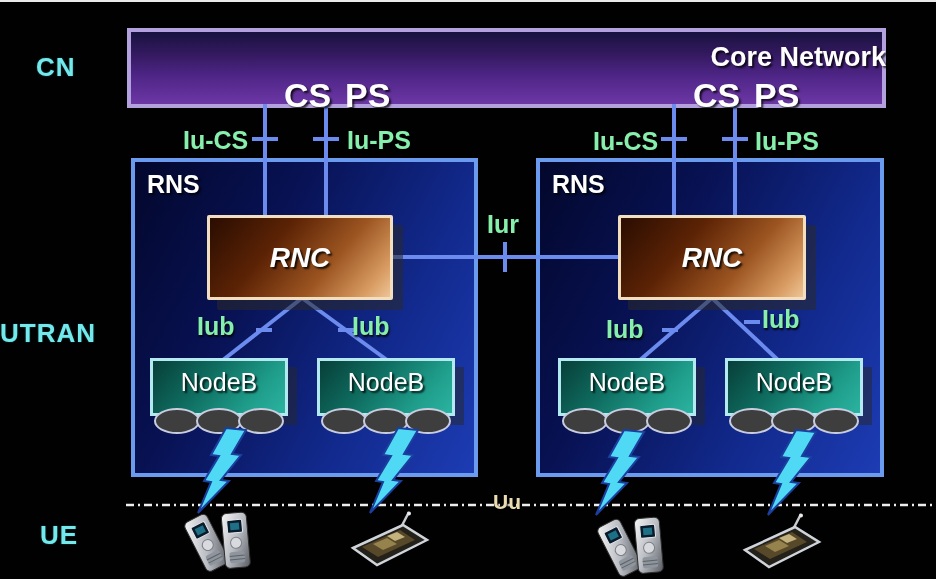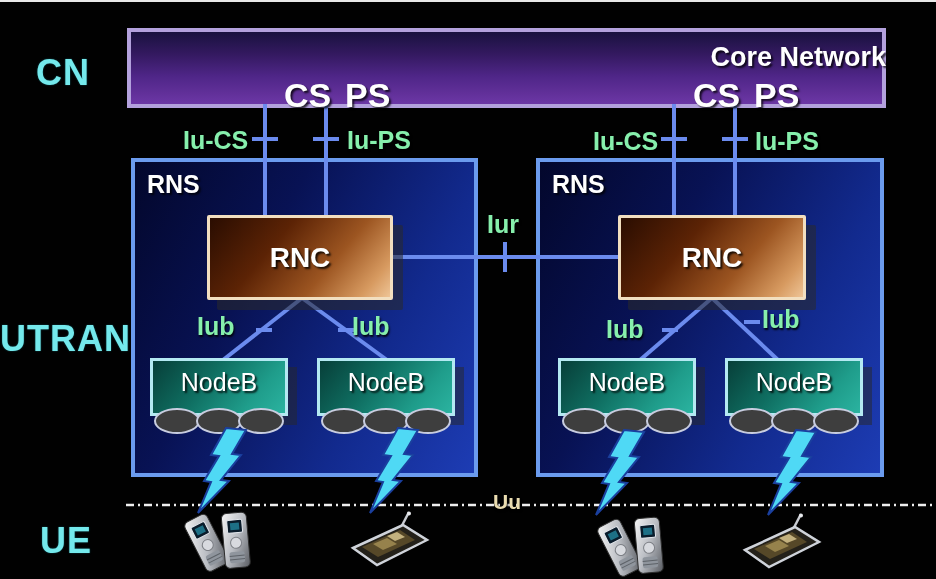--- a/index.html
+++ b/index.html
@@ -1,21 +1,21 @@
 <!DOCTYPE html>
 <html><head>
 <meta charset="utf-8">
 <style>
   html,body{margin:0;padding:0;background:#000;}
   #stage{
     position:relative;width:936px;height:579px;background:#010101;
     overflow:hidden;font-family:"Liberation Sans",sans-serif;
   }
   .lbl{position:absolute;font-weight:bold;white-space:nowrap;}
-  .cyan{color:#74e9ec;font-size:36px;letter-spacing:1px;text-shadow:0 0 2px rgba(40,200,220,.4);}
+  .cyan{color:#74e9ec;font-size:26px;letter-spacing:1px;text-shadow:0 0 2px rgba(40,200,220,.4);}
   .cream{color:#86efac;font-size:25px;text-shadow:1px 2px 2px rgba(0,0,0,.9);}
   .white-lbl{color:#ffffff;text-shadow:2px 2px 2px rgba(0,0,0,.75);}
   #top-border{position:absolute;left:0;top:0;width:936px;height:2px;background:#e9e9e9;}
 
   #core-box{
     position:absolute;left:127px;top:28px;width:751px;height:72px;
     border:4px solid #b3a1dd;
     background:linear-gradient(180deg,#19123f 0%,#33195f 30%,#4f2688 62%,#613099 85%,#6c37a6 100%);
     z-index:2;
   }
@@ -30,20 +30,21 @@
   }
   .rns-lbl{font-size:25px;z-index:7;}
 
   .rnc-box{
     position:absolute;top:215px;height:79px;
     border:3px solid #f2dfc0;border-radius:2px;
     background:linear-gradient(130deg,#2a0d01 0%,#5c2305 35%,#9c5521 65%,#d79a60 88%,#eec496 100%);
     box-shadow:10px 10px 0 rgba(42,42,42,.55);
     display:flex;align-items:center;justify-content:center;
     z-index:6;
+    font-style:italic;
   }
   .rnc-box .t{font-weight:bold;color:#fff;font-size:28px;text-shadow:2px 2px 2px rgba(0,0,0,.8);}
 
   .nodeb-box{
     position:absolute;top:358px;width:132px;height:52px;
     border:3px solid #b4e9f2;
     background:linear-gradient(130deg,#073f39 0%,#0f6e61 40%,#1f9d8b 75%,#2bb3a0 100%);
     box-shadow:9px 9px 0 rgba(40,40,40,.5);
     z-index:6;
   }

